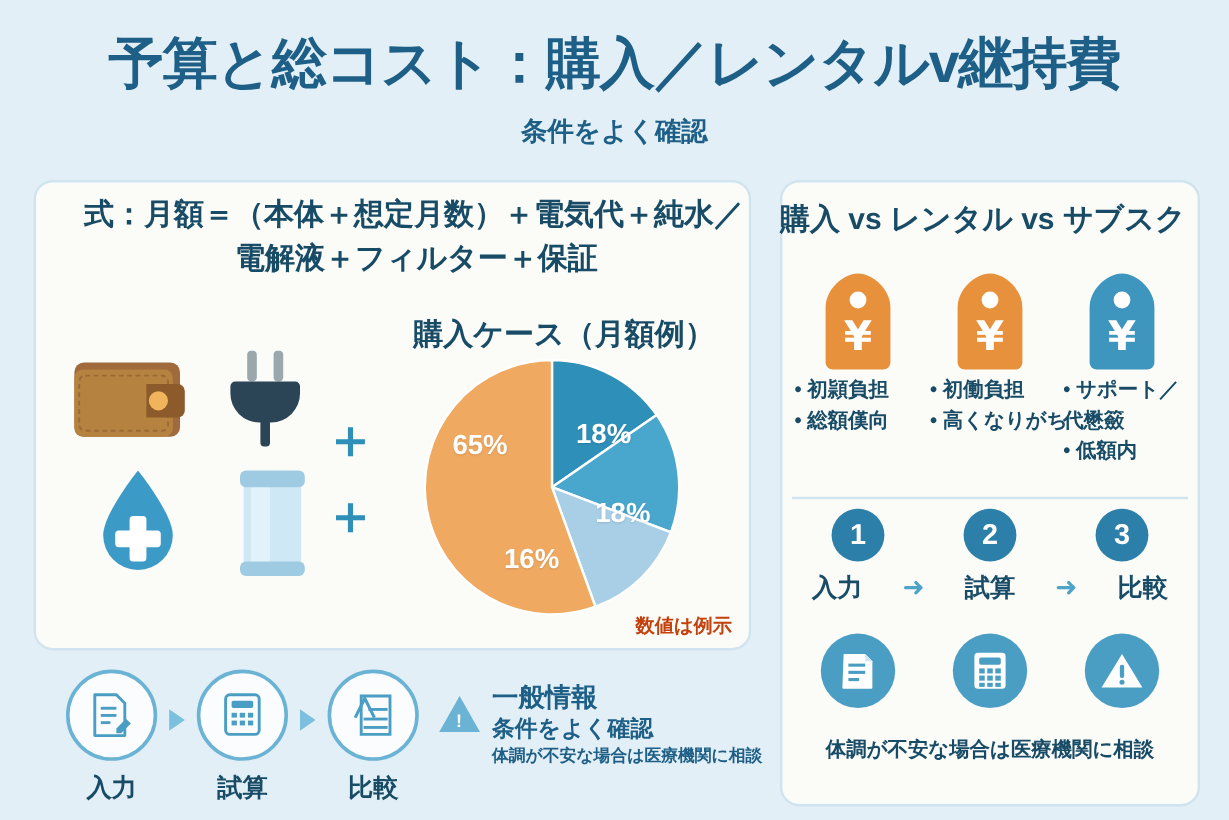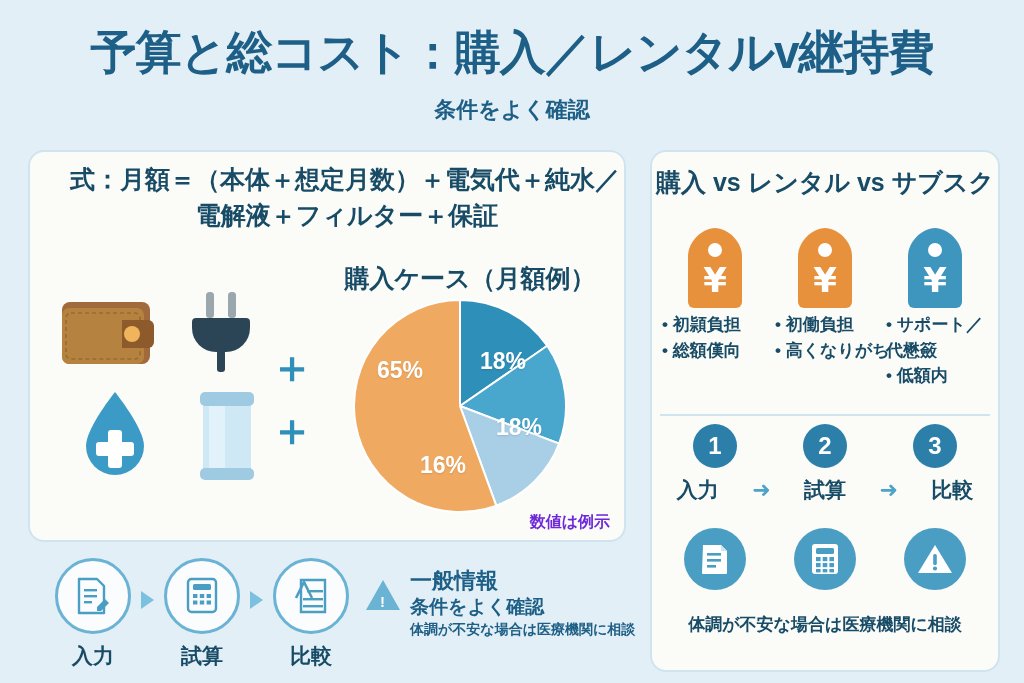--- a/index.html
+++ b/index.html
@@ -61,34 +61,34 @@
   #plus-2{left:270px;top:408px;}
 
   
   .pie-title{
     position:absolute;left:330px;top:262px;width:280px;text-align:center;
     font-size:25px;font-weight:bold;color:#174b66;
   }
   #pie-chart{position:absolute;left:352px;top:298px;}
   .pie-note{
     position:absolute;left:430px;top:512px;width:180px;text-align:right;
-    font-size:16px;font-weight:bold;color:#6d28d9;
+    font-size:16px;font-weight:bold;color:#c2410c;
   }
   .slice-label{
     position:absolute;color:#ffffff;font-size:23px;font-weight:bold;
     text-shadow:0 1px 2px rgba(0,0,0,.12);
   }
   #lbl-0{left:480px;top:348px;}
   #lbl-1{left:496px;top:414px;}
   #lbl-2{left:420px;top:452px;}
   #lbl-3{left:377px;top:357px;}
 
   
   .cmp-title{
-    position:absolute;left:650px;top:166px;width:350px;text-align:center;
+    position:absolute;left:650px;top:166px;width:350px;
     font-size:25px;font-weight:bold;color:#174b66;white-space:nowrap;
   }
   .tags-row{
     position:absolute;left:660px;top:226px;width:330px;
     display:flex;justify-content:space-around;align-items:flex-start;
   }
   .bullets{
     position:absolute;left:656px;top:312px;width:340px;
     display:flex;justify-content:space-between;
   }

